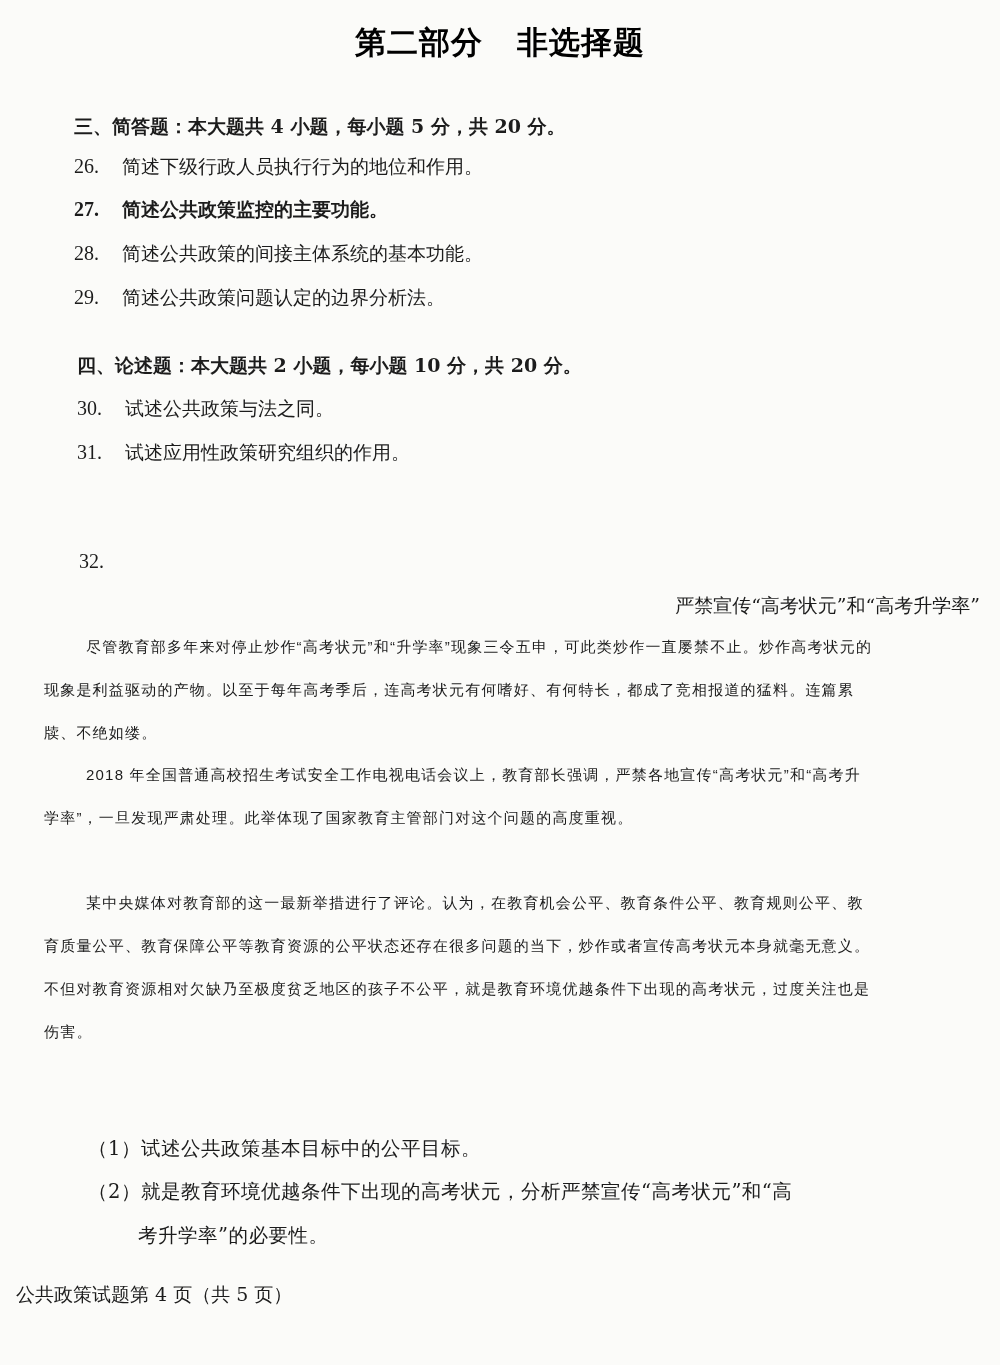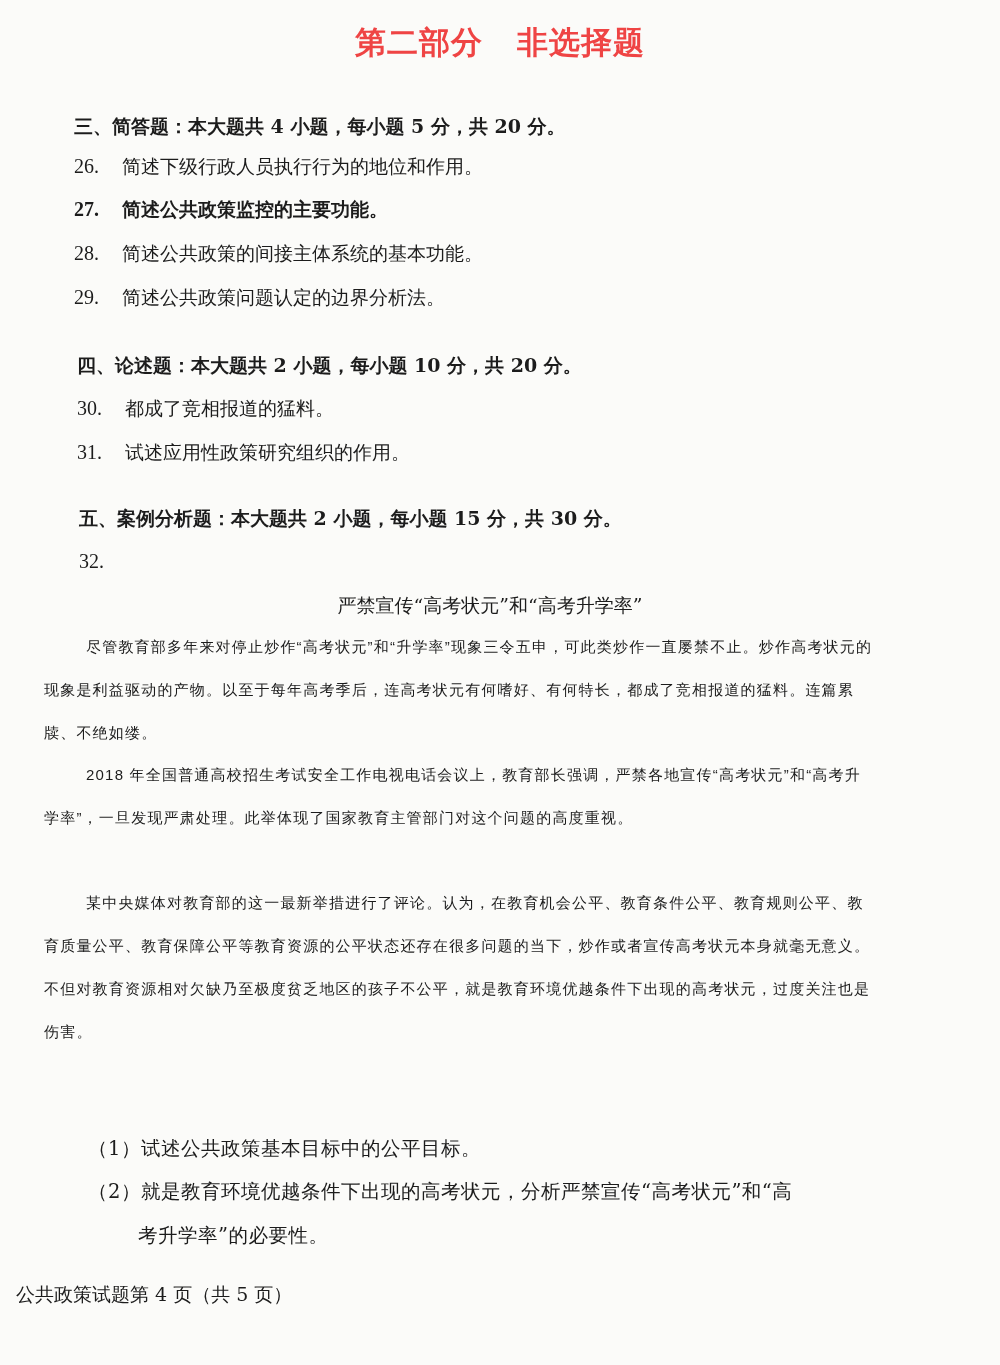--- a/index.html
+++ b/index.html
@@ -5,27 +5,27 @@
   html, body { margin: 0; padding: 0; }
   body {
     width: 1000px; height: 1365px; background: #fbfbf9;
     color: #1c1c1c; font-family: "DejaVu Serif", "Liberation Serif", serif;
     position: relative; overflow: hidden;
   }
   .page { position: absolute; inset: 0; }
   .title {
     position: absolute; top: 22px; left: 0; right: 0; text-align: center;
     font-family: "DejaVu Sans", sans-serif; font-size: 31px; font-weight: bold;
-    letter-spacing: 1px; color: #ef4444;
+    letter-spacing: 1px; color: #000000;
   }
   .title .gap { display: inline-block; width: 34px; }
   .line { position: absolute; white-space: nowrap; font-size: 19px; margin-left: 37px; }
   .sec { font-weight: bold; font-size: 19px; }
   .q .num { display: inline-block; width: 48px; font-family: "Liberation Serif", serif; font-size: 20px; }
-  .case-title { position: absolute; top: 593px; left: 0; right: 0; text-align: center; font-size: 19px; padding-right: 20px; }
+  .case-title { position: absolute; top: 593px; left: 0; right: 0; text-align: right; font-size: 19px; padding-right: 20px; }
   .para { position: absolute; left: 44px; width: 830px; font-size: 15px; line-height: 43px; text-indent: 42px; letter-spacing: 1.2px; font-family: Liberation Sans, sans-serif; }
   .sub { position: absolute; left: 88px; font-size: 19.5px; letter-spacing: 0.5px; }
   .sub2 { position: absolute; left: 88px; width: 800px; font-size: 19.5px; line-height: 44px; letter-spacing: 0.5px; }
   .sub2 .cont { display: block; padding-left: 50px; }
   .footer { position: absolute; top: 1282px; left: 16px; right: 0; text-align: left; font-size: 19px; }
 </style>
 </head>
 <body>
 
 <div class="page">
@@ -33,24 +33,23 @@
     <span>第二部分</span><span class="gap"></span><span>非选择题</span>
   </div>
 
   <div class="line sec" style="top:114px;left:37px;">三、简答题：本大题共 4 小题，每小题 5 分，共 20 分。</div>
   <div class="line q" style="top:154px;left:37px;"><span class="num">26.</span><span>简述下级行政人员执行行为的地位和作用。</span></div>
   <div class="line q" style="top:197px;left:37px;font-weight:bold;"><span class="num">27.</span><span>简述公共政策监控的主要功能。</span></div>
   <div class="line q" style="top:241px;left:37px;"><span class="num">28.</span><span>简述公共政策的间接主体系统的基本功能。</span></div>
   <div class="line q" style="top:285px;left:37px;"><span class="num">29.</span><span>简述公共政策问题认定的边界分析法。</span></div>
 
   <div class="line sec" style="top:353px;left:40px;">四、论述题：本大题共 2 小题，每小题 10 分，共 20 分。</div>
-  <div class="line q" style="top:396px;left:40px;"><span class="num">30.</span><span>都成了竞相报道的猛料。</span></div>
+  <div class="line q" style="top:396px;left:40px;"><span class="num">30.</span><span>试述公共政策与法之同。</span></div>
   <div class="line q" style="top:440px;left:40px;"><span class="num">31.</span><span>试述应用性政策研究组织的作用。</span></div>
 
-  <div class="line sec" style="top:506px;left:42px;">五、案例分析题：本大题共 2 小题，每小题 15 分，共 30 分。</div>
   <div class="line q" style="top:550px;left:42px;"><span class="num">32.</span></div>
 
   <div class="case-title">严禁宣传“高考状元”和“高考升学率”</div>
 
   <div class="para" style="top:625px;">尽管教育部多年来对停止炒作“高考状元”和“升学率”现象三令五申，可此类炒作一直屡禁不止。炒作高考状元的现象是利益驱动的产物。以至于每年高考季后，连高考状元有何嗜好、有何特长，都成了竞相报道的猛料。连篇累牍、不绝如缕。</div>
   <div class="para" style="top:753px;">2018 年全国普通高校招生考试安全工作电视电话会议上，教育部长强调，严禁各地宣传“高考状元”和“高考升学率”，一旦发现严肃处理。此举体现了国家教育主管部门对这个问题的高度重视。</div>
   <div class="para" style="top:881px;">某中央媒体对教育部的这一最新举措进行了评论。认为，在教育机会公平、教育条件公平、教育规则公平、教育质量公平、教育保障公平等教育资源的公平状态还存在很多问题的当下，炒作或者宣传高考状元本身就毫无意义。不但对教育资源相对欠缺乃至极度贫乏地区的孩子不公平，就是教育环境优越条件下出现的高考状元，过度关注也是伤害。</div>
 
   <div class="sub" style="top:1135px;"><span>（1）</span><span>试述公共政策基本目标中的公平目标。</span></div>
   <div class="sub2" style="top:1170px;"><span>（2）</span><span>就是教育环境优越条件下出现的高考状元，分析严禁宣传“高考状元”和“高</span><span class="cont">考升学率”的必要性。</span></div>

